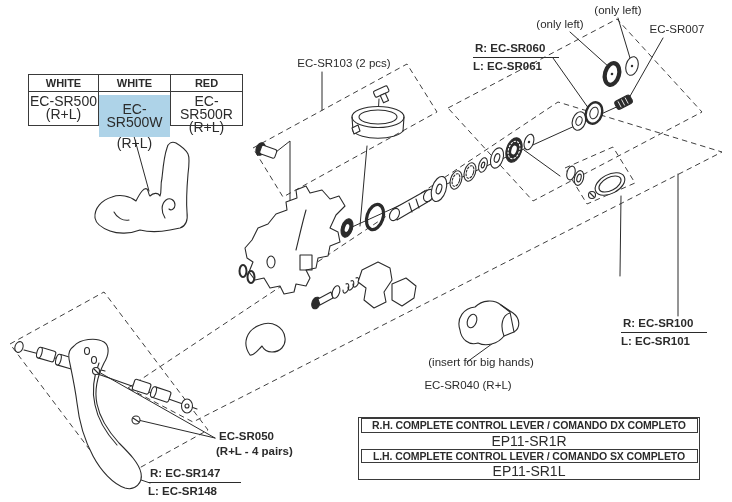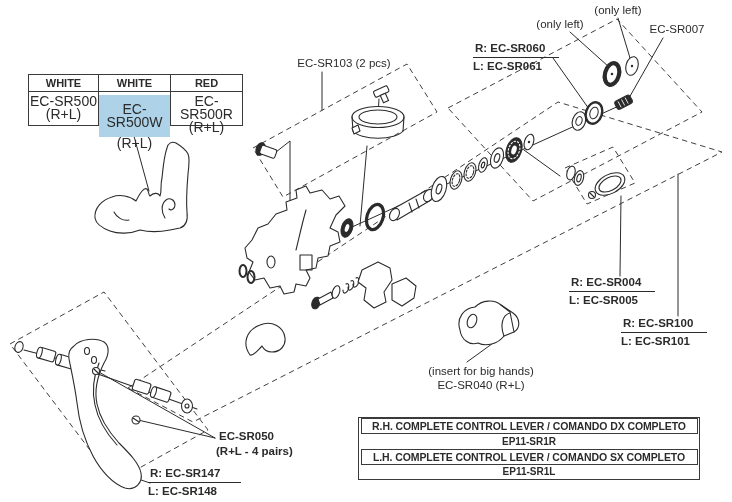--- a/index.html
+++ b/index.html
@@ -20,21 +20,21 @@
   .ct-cell:nth-child(3n){border-right:none;}
   .ct-head{font-weight:bold;font-size:11px;line-height:17px;height:17px;border-bottom:1.2px solid #3a3a3a;}
   .ct-body{height:33px;font-weight:normal;font-size:14px;line-height:13px;padding-top:3px;}
   .ct-body .code,.ct-body .pair{display:block;}
   .ct-body .code.hl{display:inline-block;background:#aed3e8;padding:8px 2px;}
   
   .lever-table{position:absolute;left:358px;top:417px;width:342px;height:63px;
                border:1.4px solid #3a3a3a;box-sizing:border-box;display:flex;flex-direction:column;background:#fff;}
   .lt-row{flex:1;display:flex;align-items:center;justify-content:center;white-space:nowrap;box-sizing:border-box;}
   .lt-row.hdr{border:1.3px solid #3a3a3a;margin:0 1.5px;font-weight:bold;font-size:10.5px;letter-spacing:-0.1px;}
-  .lt-row.code{font-weight:bold;font-size:10px;}
+  .lt-row.code{font-weight:normal;font-size:14px;}
 </style>
 </head>
 <body>
 
 <div id="stage">
 
   <svg id="art" width="732" height="502" viewBox="0 0 732 502">
 
     <g fill="none" stroke="#404040" stroke-width="1" stroke-dasharray="5.5,4">
       <path d="M253,148 L407,64 L437,112 L283,197 Z"></path>
@@ -264,37 +264,33 @@
   <div class="lbl c" style="left:344px;top:57px">EC-SR103 (2 pcs)</div>
   <div class="lbl c" style="left:618px;top:4px">(only left)</div>
   <div class="lbl c" style="left:560px;top:18px">(only left)</div>
   <div class="lbl c" style="left:677px;top:23px">EC-SR007</div>
 
   <div class="rl" style="left:473px;top:42px;width:86px">
     <span class="top">R: EC-SR060</span>
     <span class="bot">L: EC-SR061</span>
   </div>
 
-  <div class="rl" style="left:569px;top:276px;width:86px">
-    <span class="top">R: EC-SR004</span>
-    <span class="bot">L: EC-SR005</span>
-  </div>
 
   <div class="rl" style="left:621px;top:317px;width:86px">
     <span class="top">R: EC-SR100</span>
     <span class="bot">L: EC-SR101</span>
   </div>
 
   <div class="rl" style="left:148px;top:467px;width:93px">
     <span class="top">R: EC-SR147</span>
     <span class="bot">L: EC-SR148</span>
   </div>
 
-  <div class="lbl c" style="left:481px;top:365px">(insert for big hands)</div>
-  <div class="lbl c" style="left:481px;top:379px">EC-SR040 (R+L)</div>
+  <div class="lbl c" style="left:481px;top:356px">(insert for big hands)</div>
+  <div class="lbl c" style="left:468px;top:379px">EC-SR040 (R+L)</div>
 
   <div class="two-line" style="left:216px;top:429px">
     <span style="display:block;padding-left:3px">EC-SR050</span>
     <span style="display:block">(R+L - 4 pairs)</span>
   </div>
 
   <div class="lever-table">
     <div class="lt-row hdr">R.H. COMPLETE CONTROL LEVER / COMANDO DX COMPLETO</div>
     <div class="lt-row code">EP11-SR1R</div>
     <div class="lt-row hdr">L.H. COMPLETE CONTROL LEVER / COMANDO SX COMPLETO</div>

